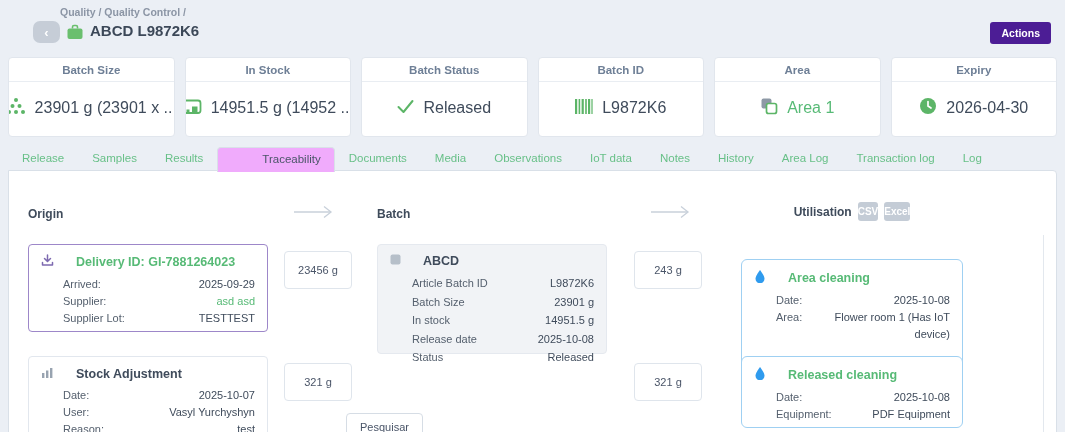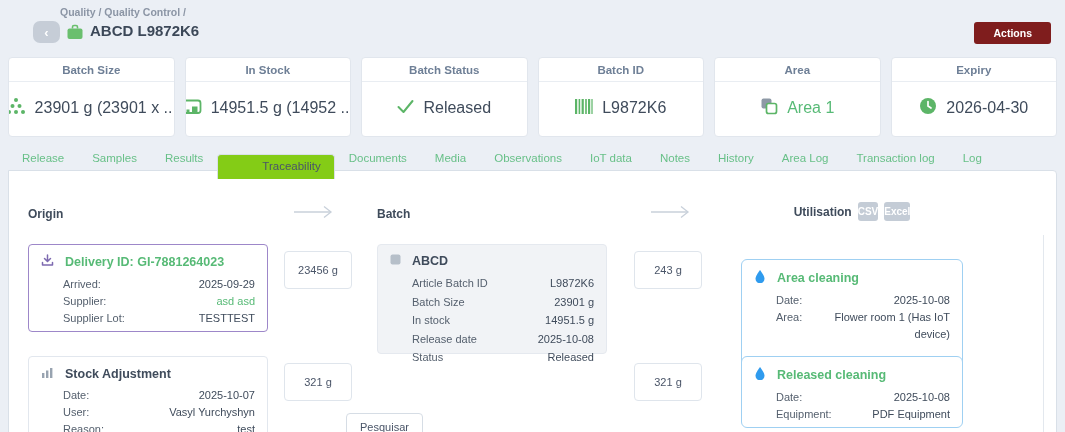--- a/index.html
+++ b/index.html
@@ -11,61 +11,61 @@
   
   .breadcrumb { position:absolute; left:60px; top:6px; font-size:10.5px; font-weight:700; color:#8b95a5; }
   .back-btn {
     position:absolute; left:33px; top:21px; width:27px; height:22px;
     background:#c6cdd7; border-radius:7px; color:#fff; font-size:13px; font-weight:700;
     display:flex; align-items:center; justify-content:center; cursor:pointer;
   }
   .title-icon { position:absolute; left:66px; top:24px; }
   .page-title { position:absolute; left:90px; top:22px; font-size:15px; font-weight:700; color:#3c4858; }
   .actions-btn {
-    position:absolute; right:14px; top:22px; background:#7f1d1d; color:#fff;
-    border:none; border-radius:3px; font-size:10.5px; font-weight:600; padding:5px 19px; cursor:pointer;
+    position:absolute; right:14px; top:22px; background:#4c1d95; color:#fff;
+    border:none; border-radius:3px; font-size:10.5px; font-weight:600; padding:5px 11px; cursor:pointer;
     font-family:inherit;
   }
   
   .stats { position:absolute; left:8px; right:8px; top:57px; display:flex; gap:10px; }
   .stat-card { flex:1; background:#fff; border:1px solid #e1e6ed; border-radius:4px; height:80px; overflow:hidden; }
   .stat-label {
     text-align:center; font-size:11.5px; font-weight:600; color:#6e7f96;
     padding:6px 4px 5px; border-bottom:1px solid #e9edf2; white-space:nowrap;
   }
   .stat-value {
     height:52px; display:flex; align-items:center; justify-content:center; gap:9px;
     font-size:16px; color:#3f4b5b; white-space:nowrap; padding:0 6px; overflow:hidden;
   }
   .stat-value.green-text { color:#57ba76; }
   
   .tabs { position:absolute; left:8px; top:146px; height:25px; display:flex; align-items:flex-end; z-index:3; }
   .tab {
     font-size:11.5px; color:#68c088; padding:5px 13px 7px; cursor:pointer; white-space:nowrap;
     border:1px solid transparent; border-bottom:none; border-radius:4px 4px 0 0;
   }
-  .tab.active { background:#84cc16; border-color:#d9e0e8; color:#4a5568; position:relative; top:8px;padding-left:44px; }
+  .tab.active { background:#f0abfc; border-color:#d9e0e8; color:#4a5568; position:relative; top:1px;padding-left:44px; }
   
   .panel {
     position:absolute; left:8px; right:8px; top:170px; bottom:-2px;
     background:#fff; border:1px solid #d9e0e8; border-radius:0 4px 0 0;
   }
   .col-header { position:absolute; top:36px; font-size:12px; font-weight:700; color:#3f4b5b; }
   .flow-arrow { position:absolute; top:34px; }
   .util-header { position:absolute; top:31px; left:732px; width:222px; display:flex; align-items:center; justify-content:center; gap:6px; }
   .export-btn {
     background:#c4ccd6; color:#fff; border:none; border-radius:3px;
     font-size:10px; font-weight:600; padding:4px 0; cursor:pointer; font-family:inherit;
   }
   
   .t-card { position:absolute; background:#fff; border:1px solid #e2e7ee; border-radius:4px; padding:9px 12px 8px; cursor:pointer; }
   .t-card.purple { border-color:#9d87c9; }
   .t-card.blue { border-color:#9fd0f2; border-radius:6px; }
   .t-card.gray-bg { background:#f1f3f6; border-color:#e5e9ef; cursor:default; }
-  .t-title { display:flex; align-items:center; gap:11px; font-size:12.5px; font-weight:700; margin-bottom:6px; color:#3f4b5b; }
+  .t-title { display:flex; align-items:center; gap:22px; font-size:12.5px; font-weight:700; margin-bottom:6px; color:#3f4b5b; }
   .t-title.green { color:#57ba76; }
   .t-rows { padding-left:22px; }
   .t-row { display:flex; justify-content:space-between; font-size:11px; line-height:17px; color:#55606e; }
   .t-row .val { color:#3f4b5b; text-align:right; }
   .t-row .val.green { color:#57ba76;text-align:center; }
   .t-row .val.wrap { max-width:125px; }
   .batch-rows .t-row { line-height:18.5px; }
   .qty-box {
     position:absolute; width:68px; height:38px; background:#fff; border:1px solid #dfe5ec;
     border-radius:4px; display:flex; align-items:center; justify-content:center;

